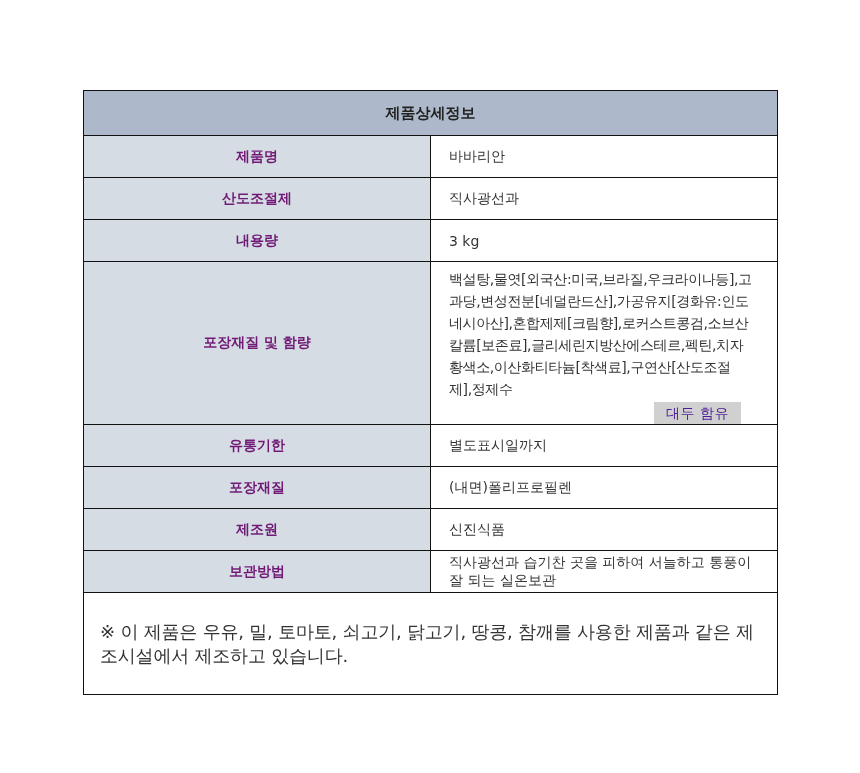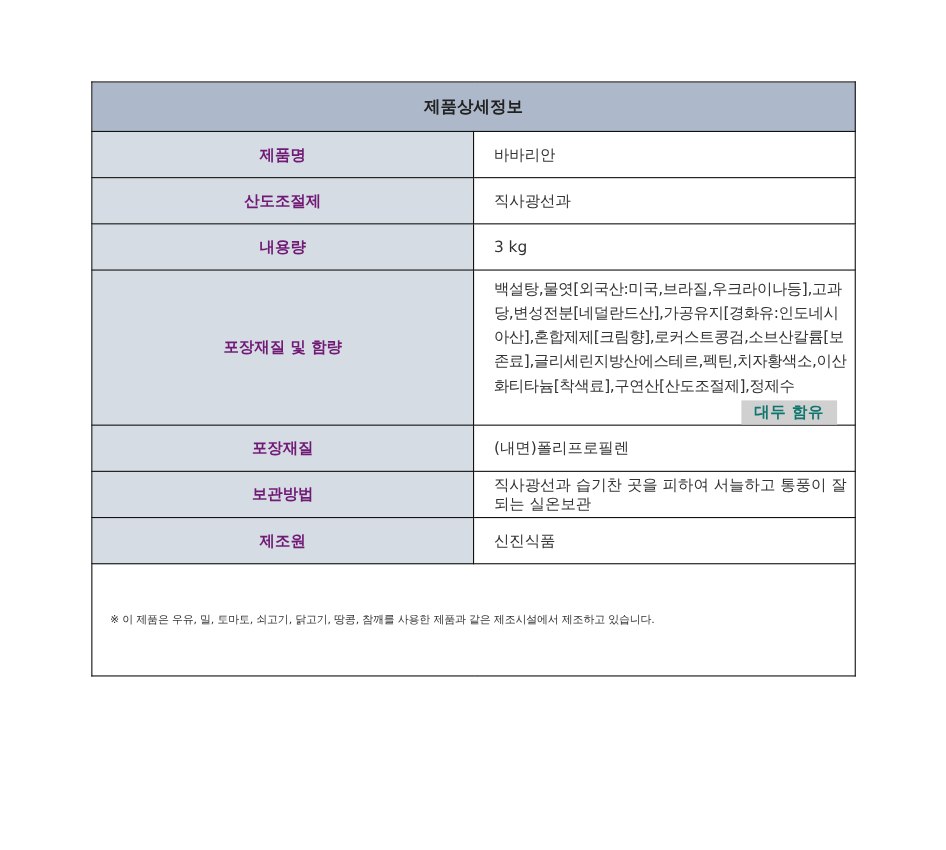--- a/index.html
+++ b/index.html
@@ -1,29 +1,29 @@
 <!DOCTYPE html>
 <html><head>
   <meta charset="utf-8">
   <style>
     * { box-sizing: border-box; margin: 0; padding: 0; }
     html, body { width: 860px; height: 773px; background: #ffffff; }
     body { font-family: "DejaVu Sans", "Liberation Sans", sans-serif; color: #222; position: relative; }
-    .wrap { position: absolute; left: 83px; top: 74px; width: 695px; }
+    .wrap { position: absolute; left: 83px; top: 90px; width: 695px; }
     table { width: 695px; border-collapse: collapse; table-layout: fixed; }
     td, th { border: 1px solid #111; font-size: 14px; }
     .title-cell { height: 45px; background: #adb9ca; text-align: center; font-weight: bold; font-size: 15px; color: #222; }
     .label { width: 150px; background: #d6dce4; text-align: center; font-weight: bold; font-size: 14px; color: #701a75; }
-    .value { padding-left: 18px; padding-right: 4px; background: #fff; color: #333; }
+    .value { padding-left: 18px; padding-right: 24px; background: #fff; color: #333; }
     .row42 { height: 42px; }
     .ingr-row { height: 136px; }
     .ingr-text { line-height: 22px; padding-top: 6px; letter-spacing: -0.4px; word-break: break-all; }
     .allergy-wrap { text-align: right; padding-right: 12px; margin-top: 2px; }
-    .allergy-badge { display: inline-block; background: #d0d0d0; color: #0f766e; padding: 1px 12px; font-size: 14px; line-height: 20px; letter-spacing: 0.5px; font-weight: bold; }
-    .note-cell { height: 102px; padding: 0 6px 0 16px; font-size: 10px; line-height: 24px; color: #333; letter-spacing: -0.2px; }
+    .allergy-badge { display: inline-block; background: #d0d0d0; color: #4c1d95; padding: 1px 12px; font-size: 14px; line-height: 20px; letter-spacing: 0.5px; }
+    .note-cell { height: 102px; padding: 0 6px 0 16px; font-size: 18px; line-height: 24px; color: #333; letter-spacing: -0.2px; }
   </style>
 </head>
 <body>
 
 <div class="wrap">
   <table>
     <tbody>
         <tr>
       <th colspan="2" class="title-cell">제품상세정보</th>
     </tr>
@@ -42,29 +42,33 @@
     <tr class="ingr-row">
       <td class="label">포장재질 및 함량</td>
       <td class="value">
         <div class="ingr-text">백설탕,물엿[외국산:미국,브라질,우크라이나등],고과당,변성전분[네덜란드산],가공유지[경화유:인도네시아산],혼합제제[크림향],로커스트콩검,소브산칼륨[보존료],글리세린지방산에스테르,펙틴,치자황색소,이산화티타늄[착색료],구연산[산도조절제],정제수</div>
         <div class="allergy-wrap">
           <span class="allergy-badge">대두 함유</span>
         </div>
       </td>
     </tr>
     <tr class="row42">
+      <td class="label">유통기한</td>
+      <td class="value">별도표시일까지</td>
+    </tr>
+    <tr class="row42">
       <td class="label">포장재질</td>
       <td class="value">(내면)폴리프로필렌</td>
     </tr>
     <tr class="row42">
+      <td class="label">제조원</td>
+      <td class="value">신진식품</td>
+    </tr>
+    <tr class="row42">
       <td class="label">보관방법</td>
       <td class="value">직사광선과 습기찬 곳을 피하여 서늘하고 통풍이 잘 되는 실온보관</td>
-    </tr>
-    <tr class="row42">
-      <td class="label">제조원</td>
-      <td class="value">신진식품</td>
     </tr>
     <tr>
       <td colspan="2" class="note-cell">※ 이 제품은 우유, 밀, 토마토, 쇠고기, 닭고기, 땅콩, 참깨를 사용한 제품과 같은 제조시설에서 제조하고 있습니다.</td>
     </tr>
   </tbody>
     </table>
 </div>
 
 </body></html>

